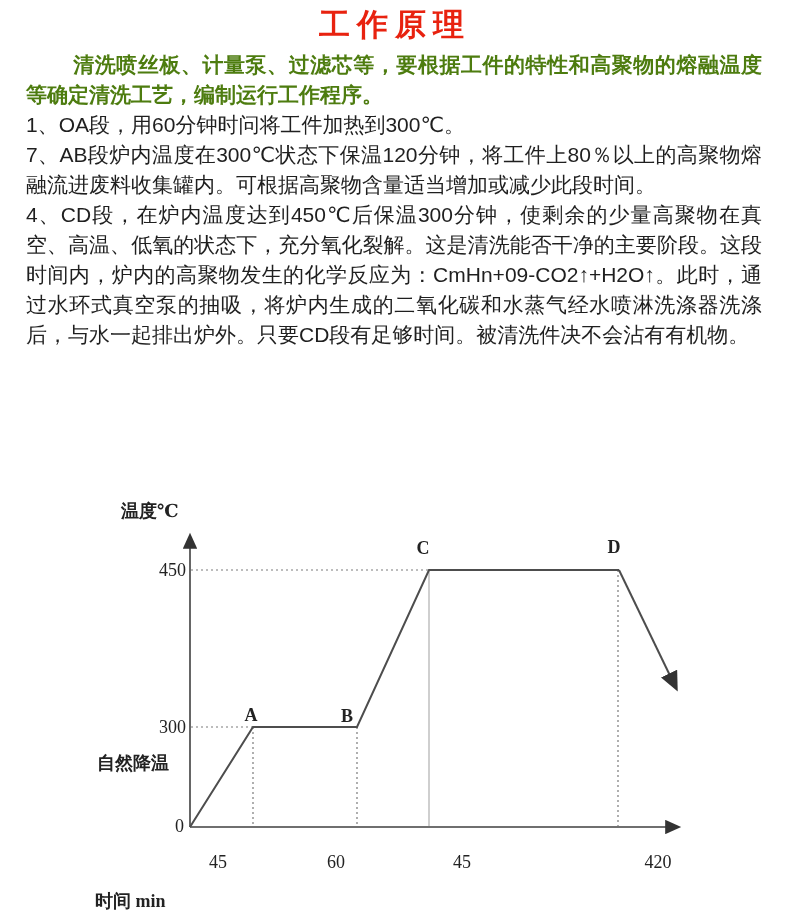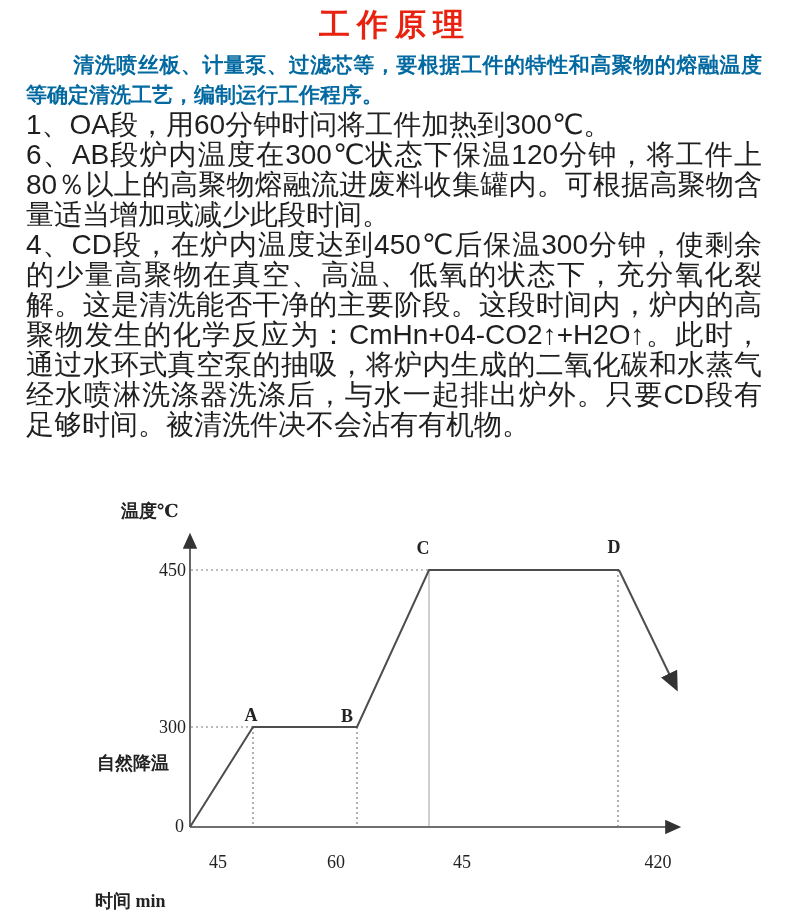--- a/index.html
+++ b/index.html
@@ -20,27 +20,27 @@
     color: #e8220f;
     line-height: 38px;
   }
   .intro {
     margin: 0;
     padding: 0 28px 0 26px;
     text-indent: 2.25em;
     font-size: 21px;
     font-weight: bold;
     line-height: 30px;
-    color: #0369a1;
+    color: #4d7c0f;
     text-align: justify;
   }
   .step {
     margin: 0;
     padding: 0 28px 0 26px;
-    font-size: 28px;
+    font-size: 21px;
     line-height: 30px;
     color: #1f1f1f;
     text-align: justify;
   }
   .chart {
     position: absolute;
     left: 0; top: 478px;
     width: 790px; height: 442px;
   }
   .chart svg { display: block; }
@@ -55,22 +55,22 @@
   }
   .clabel-bold { font-weight: bold; }
 </style>
 </head>
 <body>
 
 <div class="doc">
   <h1 class="doc-title">工作原理</h1>
   <p class="intro">清洗喷丝板、计量泵、过滤芯等，要根据工件的特性和高聚物的熔融温度等确定清洗工艺，编制运行工作程序。</p>
   <p class="step">1、OA段，用60分钟时问将工件加热到300℃。</p>
-  <p class="step">6、AB段炉内温度在300℃状态下保温120分钟，将工件上80％以上的高聚物熔融流进废料收集罐内。可根据高聚物含量适当增加或减少此段时间。</p>
-  <p class="step">4、CD段，在炉内温度达到450℃后保温300分钟，使剩余的少量高聚物在真空、高温、低氧的状态下，充分氧化裂解。这是清洗能否干净的主要阶段。这段时间内，炉内的高聚物发生的化学反应为：CmHn+04-CO2↑+H2O↑。此时，通过水环式真空泵的抽吸，将炉内生成的二氧化碳和水蒸气经水喷淋洗涤器洗涤后，与水一起排出炉外。只要CD段有足够时间。被清洗件决不会沾有有机物。</p>
+  <p class="step">7、AB段炉内温度在300℃状态下保温120分钟，将工件上80％以上的高聚物熔融流进废料收集罐内。可根据高聚物含量适当增加或减少此段时间。</p>
+  <p class="step">4、CD段，在炉内温度达到450℃后保温300分钟，使剩余的少量高聚物在真空、高温、低氧的状态下，充分氧化裂解。这是清洗能否干净的主要阶段。这段时间内，炉内的高聚物发生的化学反应为：CmHn+09-CO2↑+H2O↑。此时，通过水环式真空泵的抽吸，将炉内生成的二氧化碳和水蒸气经水喷淋洗涤器洗涤后，与水一起排出炉外。只要CD段有足够时间。被清洗件决不会沾有有机物。</p>
 </div>
 
 <div class="chart">
   <svg width="790" height="442" viewBox="0 0 790 442" xmlns="http://www.w3.org/2000/svg">
     <defs>
       <marker id="ah" orient="auto" markerWidth="11" markerHeight="9" refX="8" refY="4.5">
         <path d="M0,0 L10,4.5 L0,9 z" fill="#333333"></path>
       </marker>
     </defs>
 

